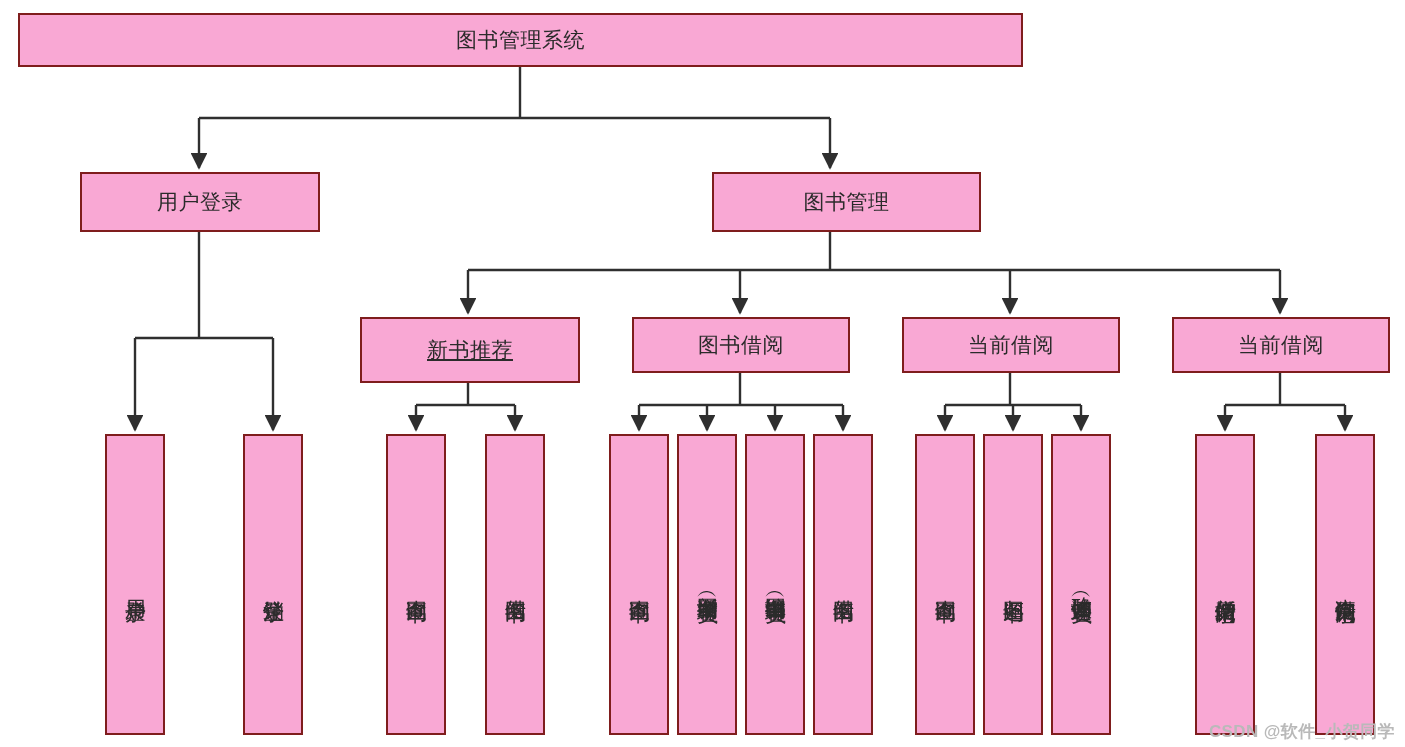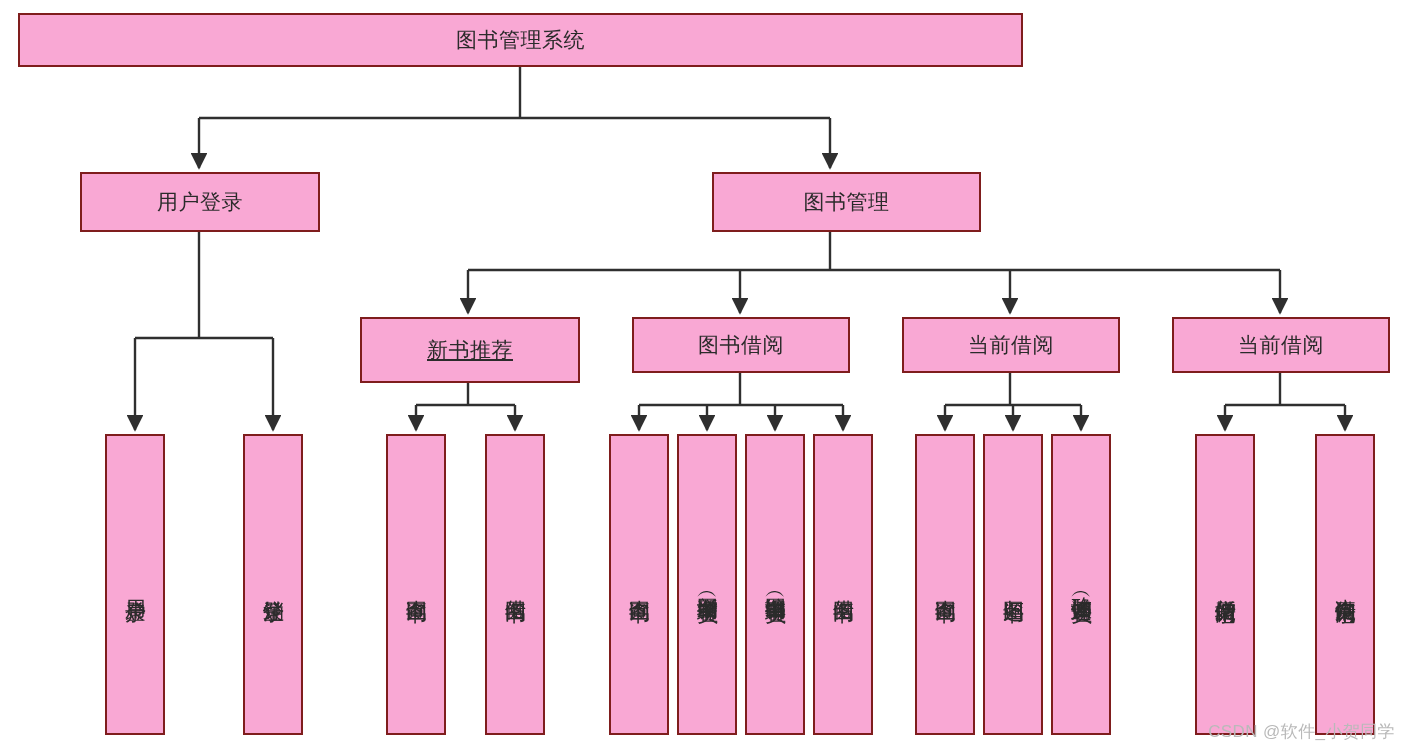--- a/index.html
+++ b/index.html
@@ -60,20 +60,21 @@
     max-height: 286px;
   }
   .watermark {
     position: absolute;
     right: 10px;
     bottom: 4px;
     font-size: 17px;
     color: #b9b9b9;
     white-space: nowrap;
     letter-spacing: 0.4px;
+    font-weight: bold;
   }
 </style>
 </head>
 <body>
 
 <div id="diagram-root">
 
   <svg class="connector-layer" viewBox="0 0 1405 747" xmlns="http://www.w3.org/2000/svg">
     <defs>
       <marker id="arrow" viewBox="0 0 10 10" refX="9" refY="5" markerWidth="7" markerHeight="7" orient="auto-start-reverse">

